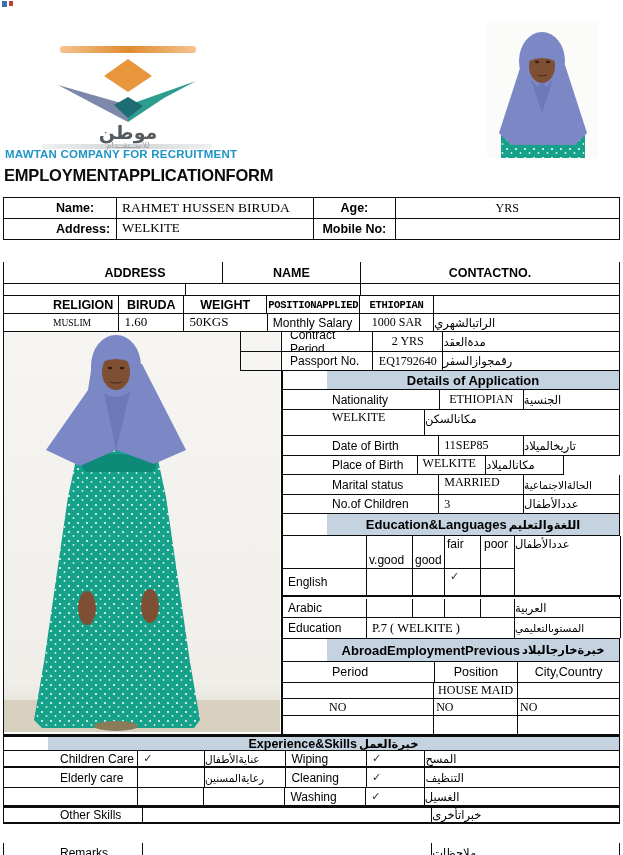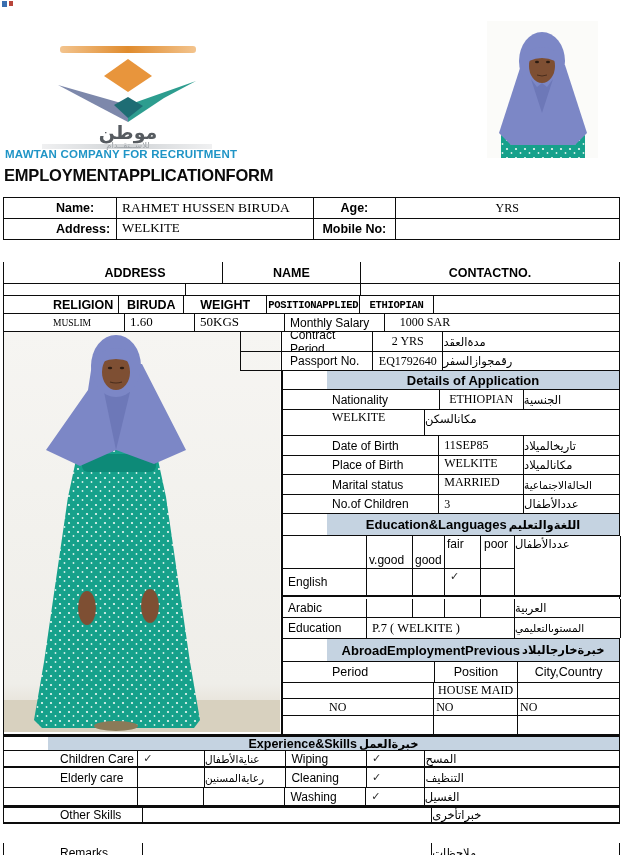--- a/index.html
+++ b/index.html
@@ -117,20 +117,21 @@
     <div class="c labc sm" style="width:80px;">ETHIOPIAN</div>
     <div class="c" style="width:200px;"></div>
   </div>
 
   <div class="row" style="left:3px;top:314px;width:617px;height:18px;">
     <div class="c val" style="width:77px;font-size:9.5px;">MUSLIM</div>
     <div class="c val" style="width:70px;align-items:flex-start;">1.60</div>
     <div class="c val" style="width:90px;align-items:flex-start;">50KGS</div>
     <div class="c sublab" style="width:100px;">Monthly Salary</div>
     <div class="c valc" style="width:80px;">1000 SAR</div>
+    <div class="c ar" style="width:200px;">الراتبالشهري</div>
   </div>
 
   <div class="abs" style="left:3px;top:332px;width:279px;height:403px;border:1.8px solid #0c0c0c;border-top:none;z-index:1;">
     <svg width="276" height="400" viewBox="0 0 276 400">
       <defs>
         <pattern id="dots2" patternUnits="userSpaceOnUse" width="9" height="9">
           <rect width="9" height="9" fill="#16a18b"></rect>
           <circle cx="2" cy="2" r="1.1" fill="#eef9f5"></circle>
           <circle cx="6.5" cy="6" r="0.9" fill="#d9f1ea"></circle>
         </pattern>
@@ -190,21 +191,21 @@
   </div>
   <div class="row" style="left:282px;top:410px;width:338px;height:26px;">
     <div class="c val" style="width:98px;align-items:flex-start;font-size:12px;">WELKITE</div>
     <div class="c ar" style="width:110px;align-items:flex-start;padding-top:2px;">مكانالسكن</div>
   </div>
   <div class="row" style="left:282px;top:436px;width:338px;height:20px;">
     <div class="c sublab" style="width:130px;">Date of Birth</div>
     <div class="c val" style="width:98px;font-size:12px;">11SEP85</div>
     <div class="c ar" style="width:110px;">تاريخالميلاد</div>
   </div>
-  <div class="row" style="left:282px;top:456px;width:338px;height:19px;">
+  <div class="row" style="left:282px;top:456px;width:282px;height:19px;">
     <div class="c sublab" style="width:130px;">Place of Birth</div>
     <div class="c val" style="width:98px;font-size:12px;align-items:flex-start;">WELKITE</div>
     <div class="c ar" style="width:110px;">مكانالميلاد</div>
   </div>
   <div class="row" style="left:282px;top:475px;width:338px;height:20px;text-align:right;">
     <div class="c sublab" style="width:130px;">Marital status</div>
     <div class="c val" style="width:98px;font-size:12px;align-items:flex-start;">MARRIED</div>
     <div class="c ar" style="width:110px;font-size:10.5px;">الحالةالاجتماعية</div>
   </div>
   <div class="row" style="left:282px;top:495px;width:338px;height:19px;">

